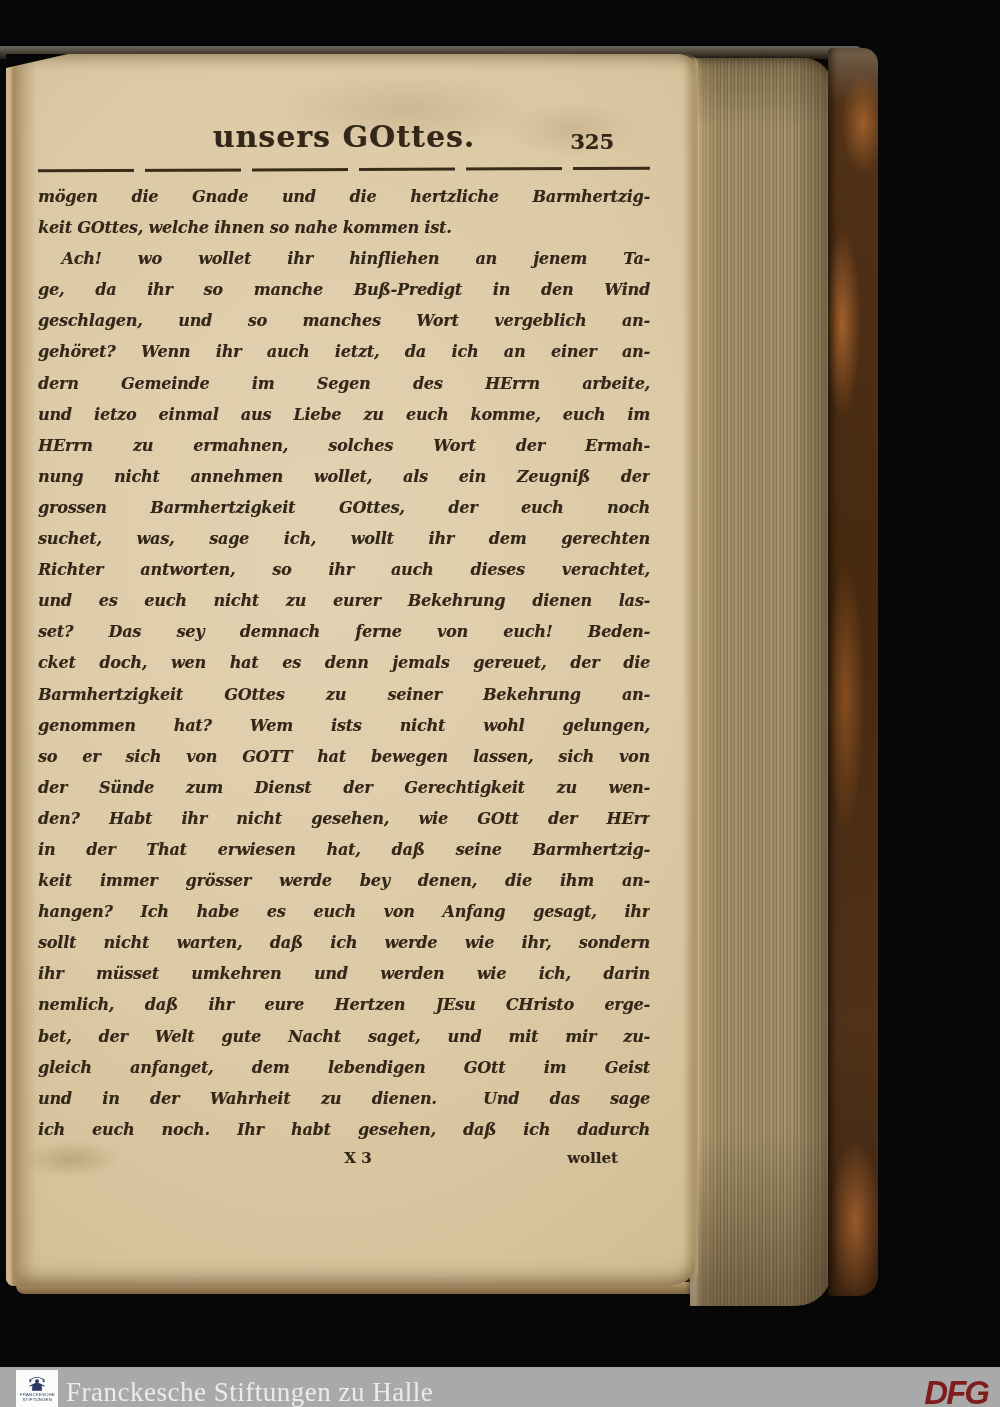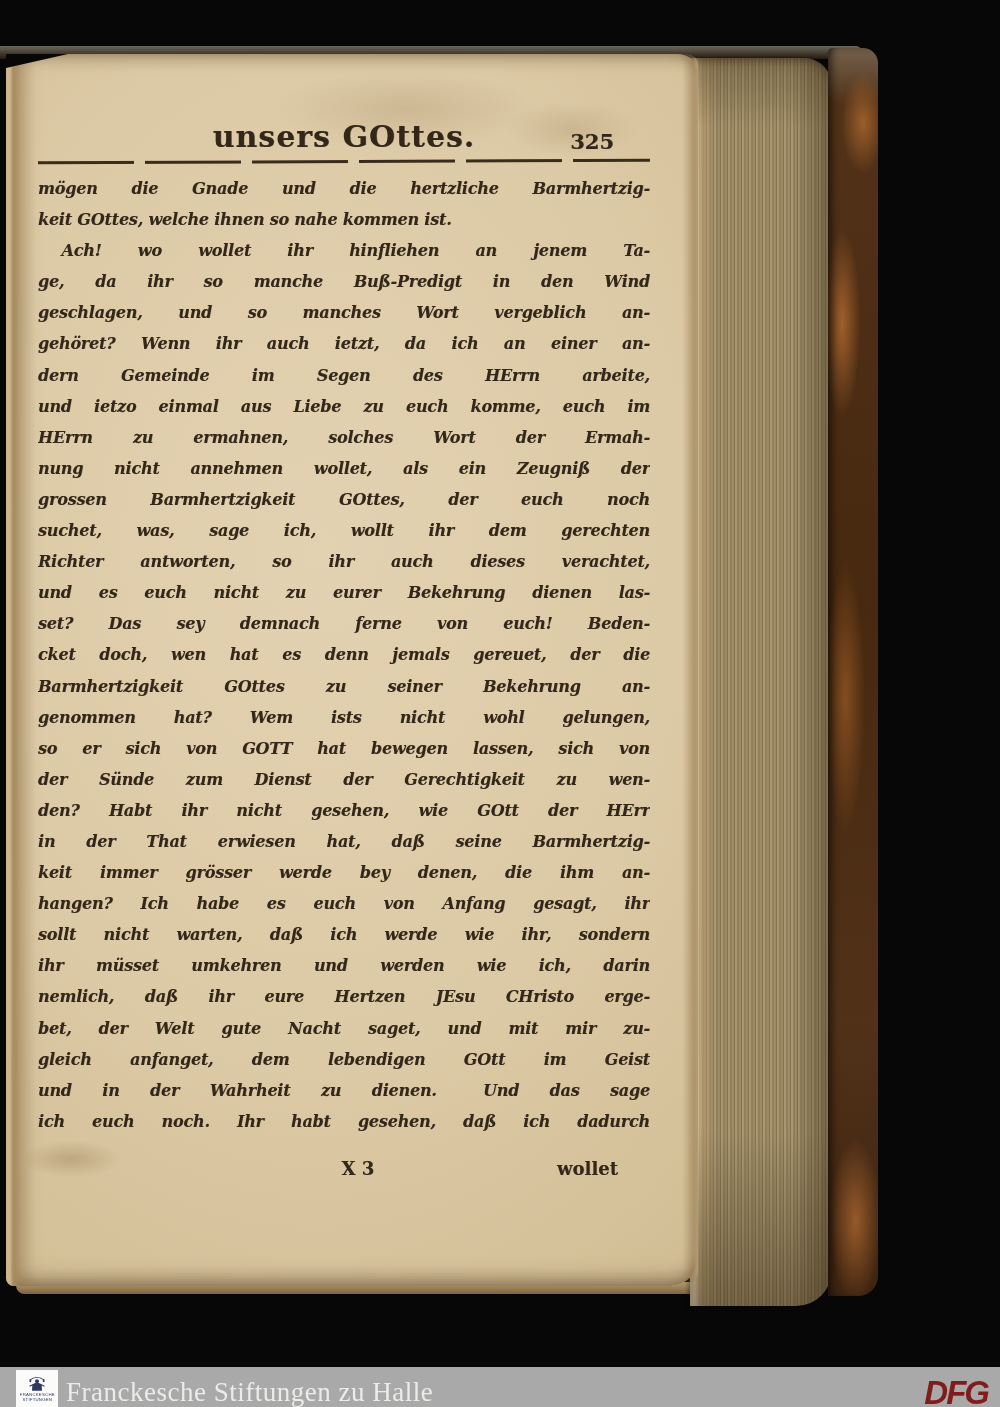--- a/index.html
+++ b/index.html
@@ -70,21 +70,21 @@
     position:absolute;left:6px;top:54px;width:0;height:0;z-index:3;
     border-top:14px solid #070707;border-right:62px solid transparent;
   }
   
   .print-area{
     position:absolute;left:32px;top:46px;width:612px;z-index:4;
     color:#33271a;
   }
   .header-row{
     display:grid;grid-template-columns:1fr auto 1fr;align-items:end;
-    height:54px;margin-bottom:6px;
+    height:54px;margin-bottom:14px;
   }
   .running-title{
     grid-column:2;
     font-size:30px;font-weight:bold;letter-spacing:1px;
     text-shadow:.5px .4px 0 rgba(45,32,16,.4);
   }
   .page-number{
     grid-column:3;text-align:right;padding-right:36px;
     font-size:21px;font-weight:bold;
     text-shadow:.5px .4px 0 rgba(45,32,16,.4);
@@ -99,21 +99,21 @@
     font-size:16px;font-weight:bold;line-height:31.1px;height:31.1px;
     letter-spacing:-.2px;
     text-align:justify;text-align-last:justify;
     text-shadow:.4px .3px 0 rgba(40,28,14,.35);
     overflow:hidden;
     font-style:italic;
   }
   .text-line:nth-child(2){text-align-last:left;}
   .signature-row{
     display:grid;grid-template-columns:1fr auto 1fr;align-items:baseline;
-    margin-top:21px;font-weight:bold;font-size:18px;
+    margin-top:4px;font-weight:bold;font-size:15px;
     text-shadow:.4px .3px 0 rgba(40,28,14,.35);
   }
   .signature-mark{grid-column:2;transform:translateX(14px);}
   .catchword{grid-column:3;text-align:right;padding-right:32px;}
   
   .footer-bar{
     position:absolute;left:0;top:1355px;width:1000px;height:54px;
     background:#a9a9a9;z-index:5;margin-top:12px;
   }
   .logo-box{

